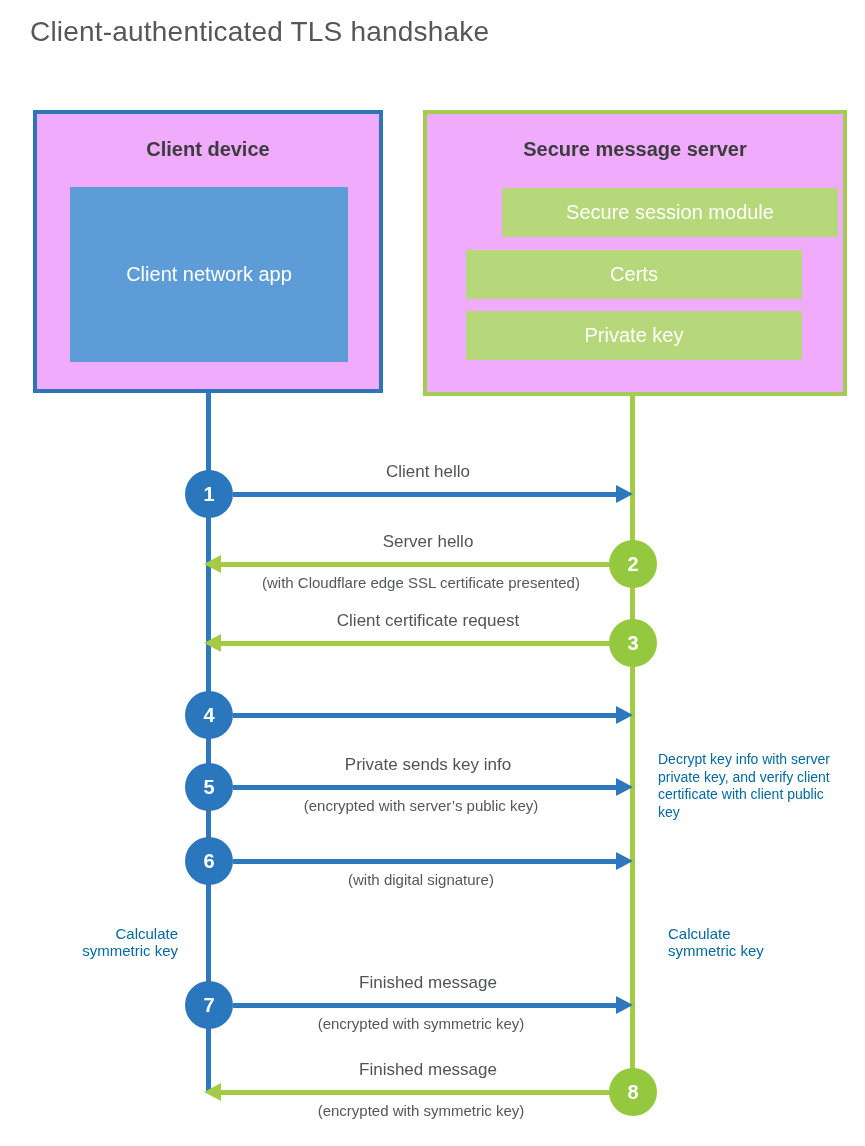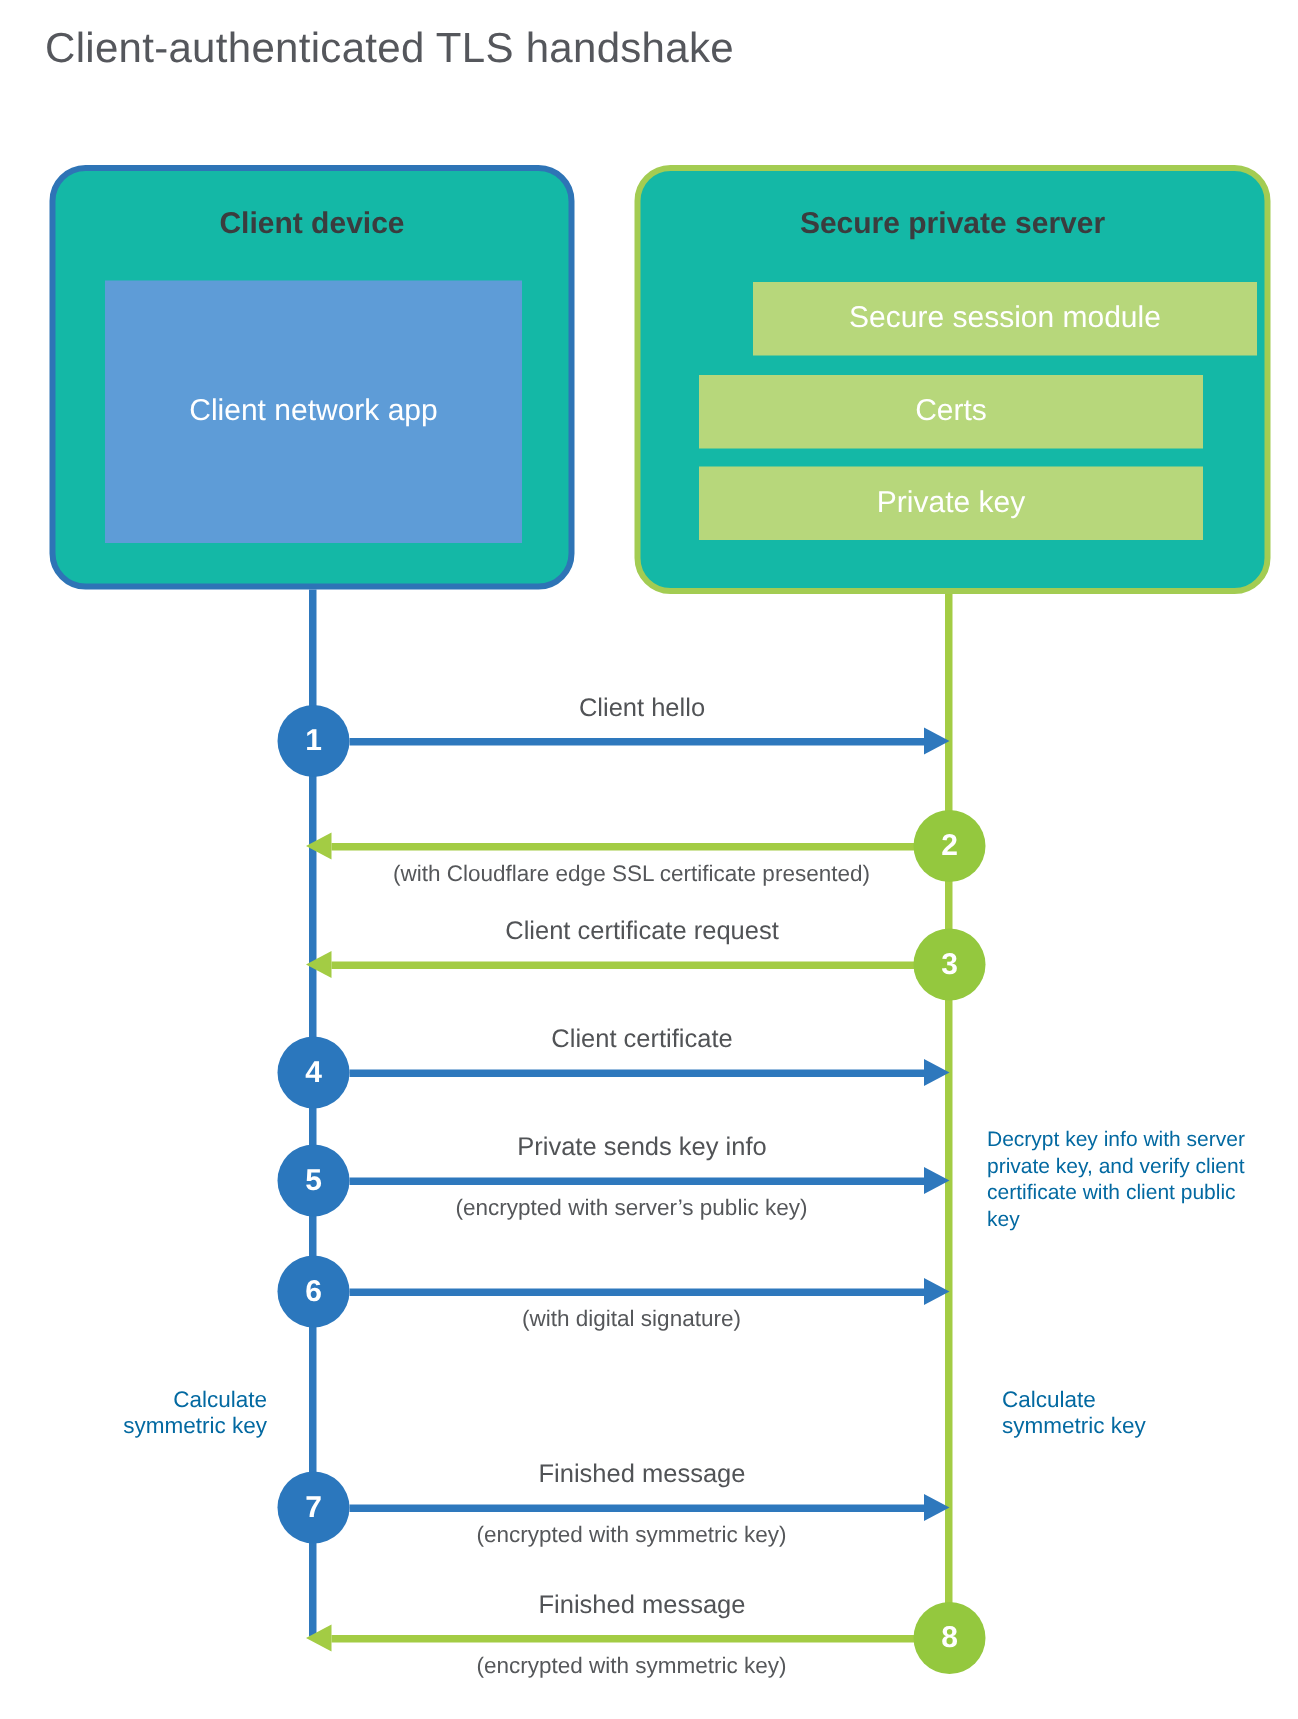--- a/index.html
+++ b/index.html
@@ -2,21 +2,21 @@
 <html><head>
 <meta charset="utf-8">
 <style>
   html, body { margin:0; padding:0; background:#ffffff; }
   body { font-family:"Liberation Sans", sans-serif; }
   .canvas { position:relative; width:865px; height:1146px; background:#ffffff; overflow:hidden; }
 
   .page-title { position:absolute; left:30px; top:16px; font-size:28px; font-weight:300;
                 color:#55575C; letter-spacing:0.2px; }
 
-  .entity-box { position:absolute; box-sizing:border-box; background:#14b8a6;border-radius:24px; }
+  .entity-box { position:absolute; box-sizing:border-box; background:#f0abfc; }
   .client-box { left:33px; top:110px; width:350px; height:283px; border:4px solid #2E74B6; }
   .server-box { left:423px; top:110px; width:424px; height:286px; border:4px solid #A3CC52; }
   .entity-title { margin-top:24px; text-align:center; font-size:20px; font-weight:bold; color:#3B3C3E; }
 
   .client-app { position:absolute; left:33px; top:73px; width:278px; height:175px; background:#5E9CD7;
                 color:#ffffff; font-size:20px; line-height:27px; display:flex; align-items:center;
                 justify-content:center; text-align:center; }
   .client-app span { display:inline-block; width:170px; }
 
   .server-bar { position:absolute; left:39px; width:336px; height:49px; background:#B7D77B;
@@ -55,45 +55,45 @@
   <div class="page-title">Client-authenticated TLS handshake</div>
 
   <div class="entity-box client-box">
     <div class="entity-title">Client device</div>
     <div class="client-app">
       <span>Client network app</span>
     </div>
   </div>
 
   <div class="entity-box server-box">
-    <div class="entity-title">Secure private server</div>
+    <div class="entity-title">Secure message server</div>
     <div class="server-bar bar-1">Secure session module</div>
     <div class="server-bar bar-2">Certs</div>
     <div class="server-bar bar-3">Private key</div>
   </div>
 
   <div class="lifeline lifeline-client"></div>
   <div class="lifeline lifeline-server"></div>
 
   <div class="msg-label" style="top:462px">Client hello</div>
   <div class="arrow-shaft shaft-blue" style="left:233px; top:492px; width:384px;"></div>
   <div class="arrow-head head-right" style="left:616px; top:485px;"></div>
   <div class="step-circle circle-blue" style="left:185px; top:470px;">1</div>
 
+  <div class="msg-label" style="top:532px">Server hello</div>
   <div class="arrow-shaft shaft-green" style="left:221px; top:562px; width:412px;"></div>
   <div class="arrow-head head-left" style="left:204px; top:555px;"></div>
   <div class="msg-sublabel" style="top:574px">(with Cloudflare edge SSL certificate presented)</div>
   <div class="step-circle circle-green" style="left:609px; top:540px;">2</div>
 
   <div class="msg-label" style="top:611px">Client certificate request</div>
   <div class="arrow-shaft shaft-green" style="left:221px; top:641px; width:412px;"></div>
   <div class="arrow-head head-left" style="left:204px; top:634px;"></div>
   <div class="step-circle circle-green" style="left:609px; top:619px;">3</div>
 
-  <div class="msg-label" style="top:683px">Client certificate</div>
   <div class="arrow-shaft shaft-blue" style="left:233px; top:713px; width:384px;"></div>
   <div class="arrow-head head-right" style="left:616px; top:706px;"></div>
   <div class="step-circle circle-blue" style="left:185px; top:691px;">4</div>
 
   <div class="msg-label" style="top:755px">Private sends key info</div>
   <div class="arrow-shaft shaft-blue" style="left:233px; top:785px; width:384px;"></div>
   <div class="arrow-head head-right" style="left:616px; top:778px;"></div>
   <div class="msg-sublabel" style="top:797px">(encrypted with server’s public key)</div>
   <div class="step-circle circle-blue" style="left:185px; top:763px;">5</div>
 

